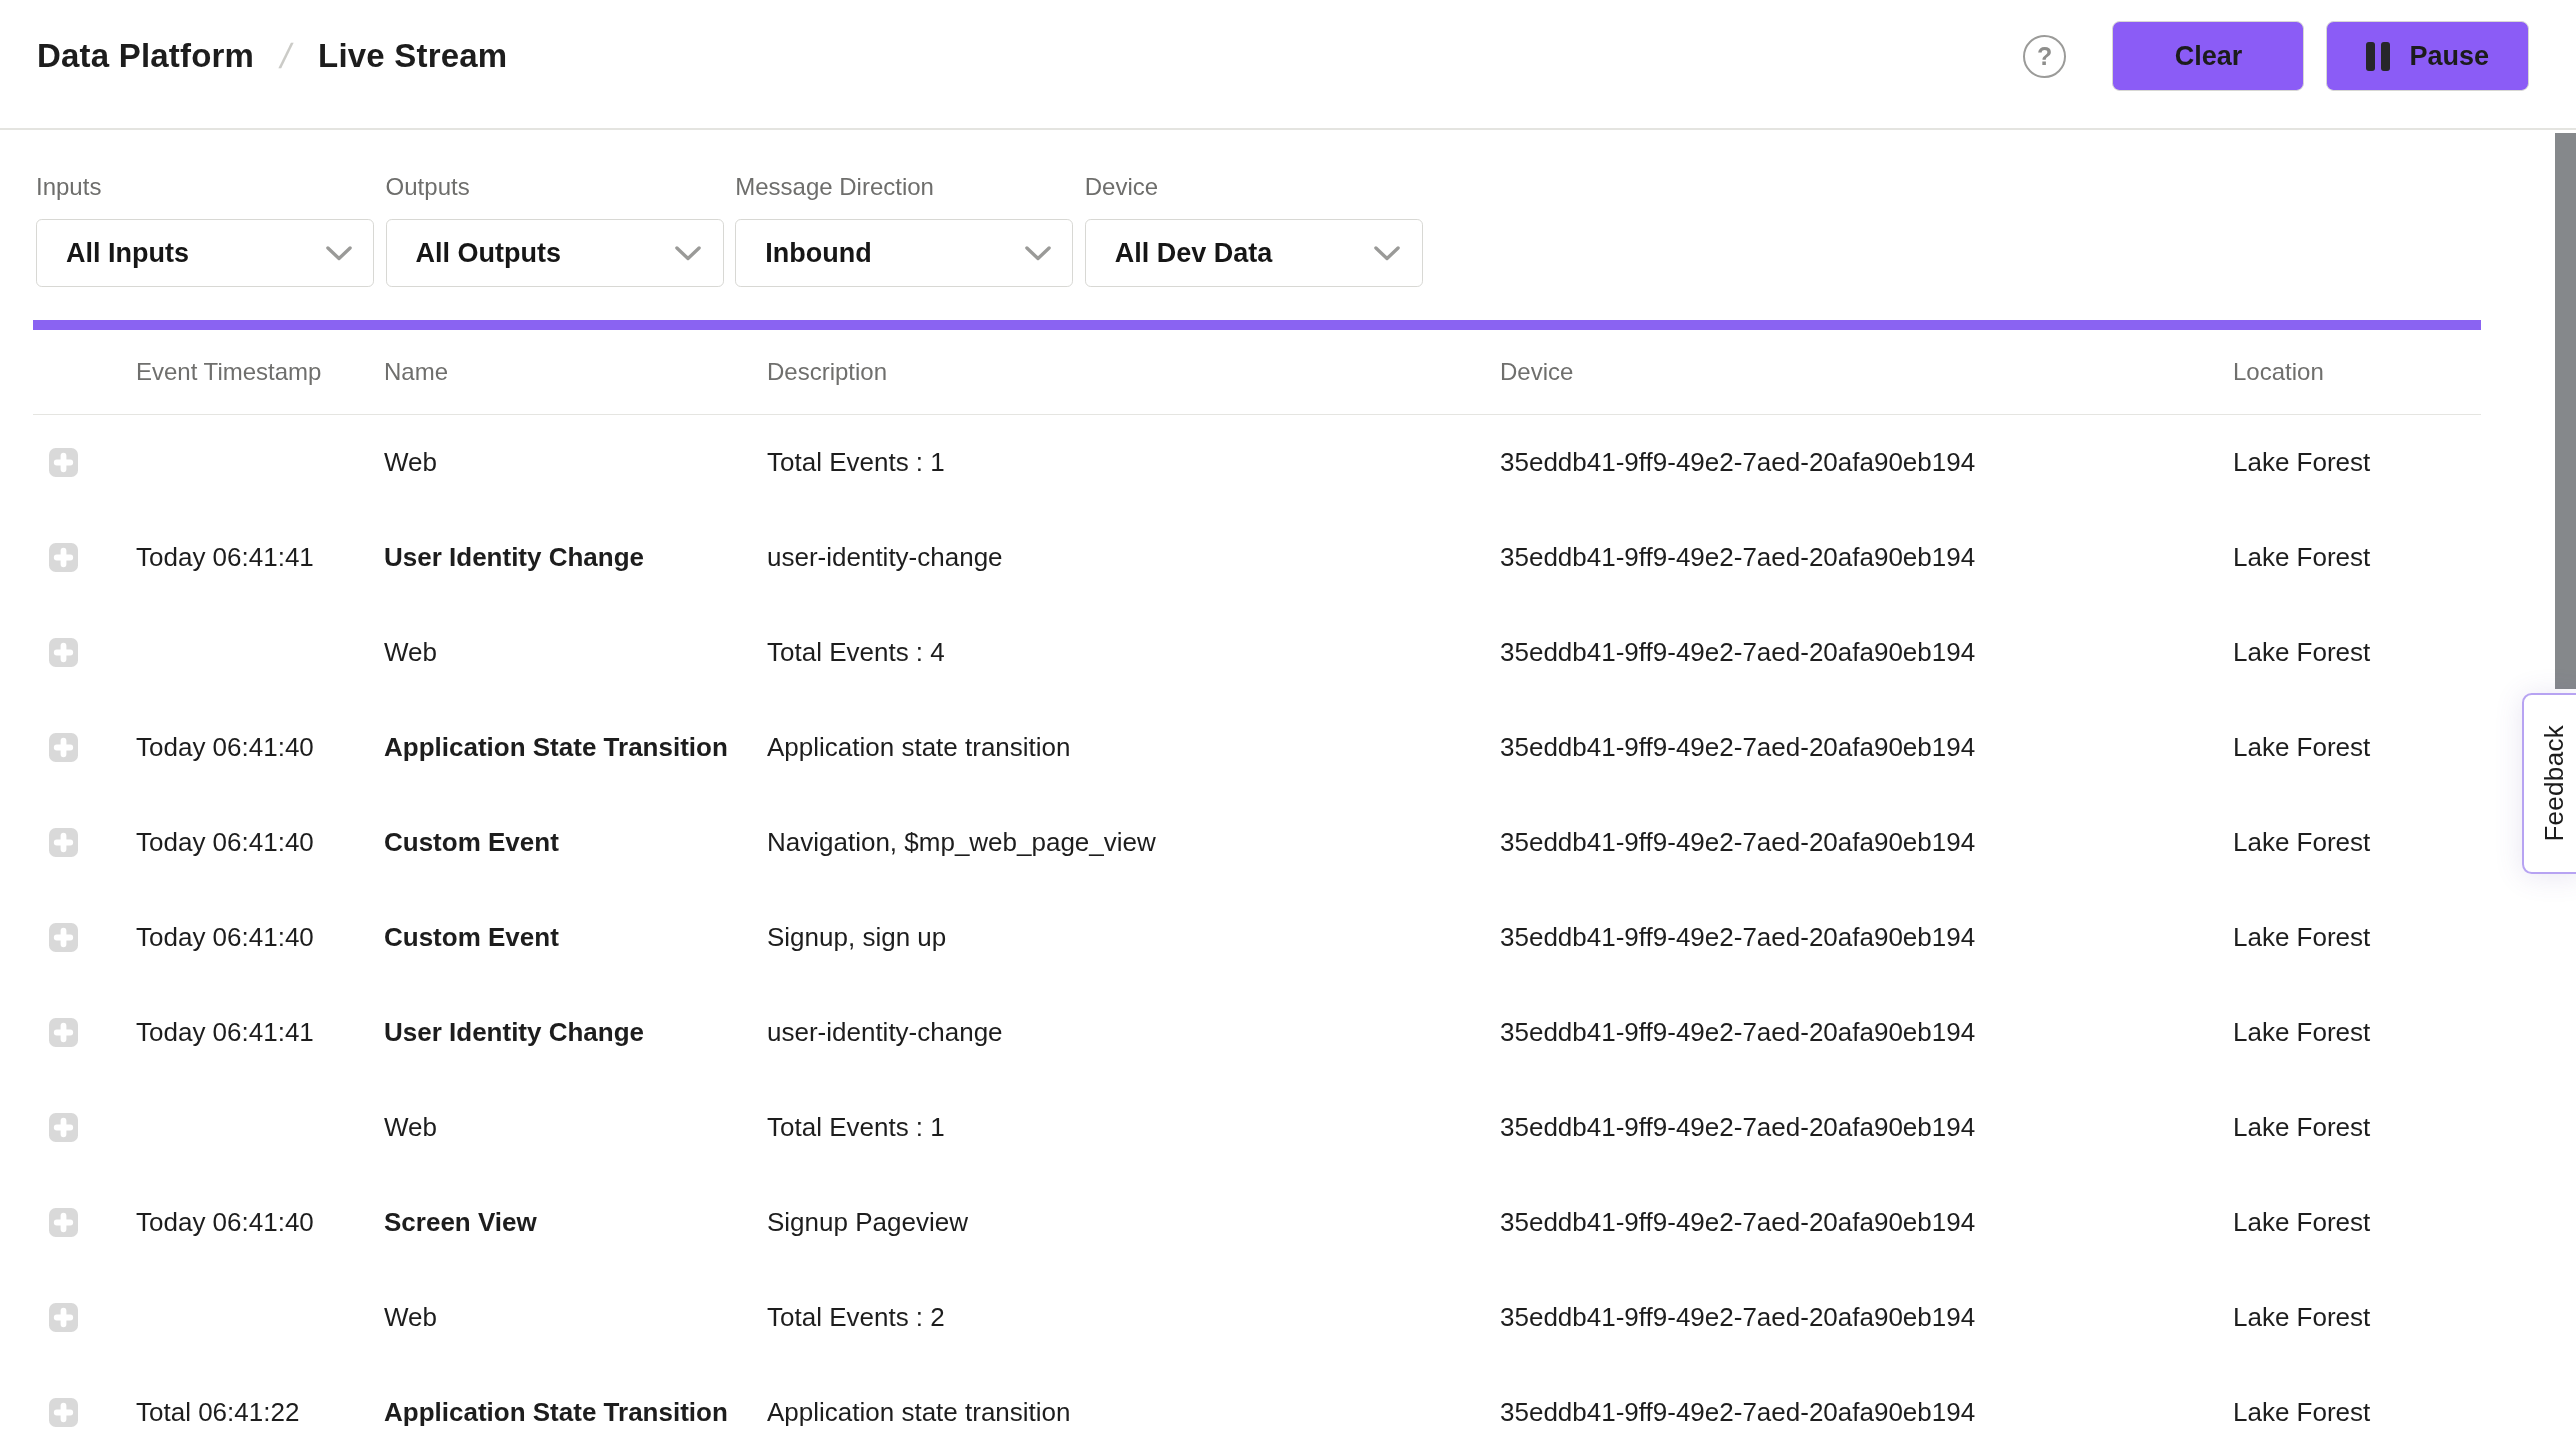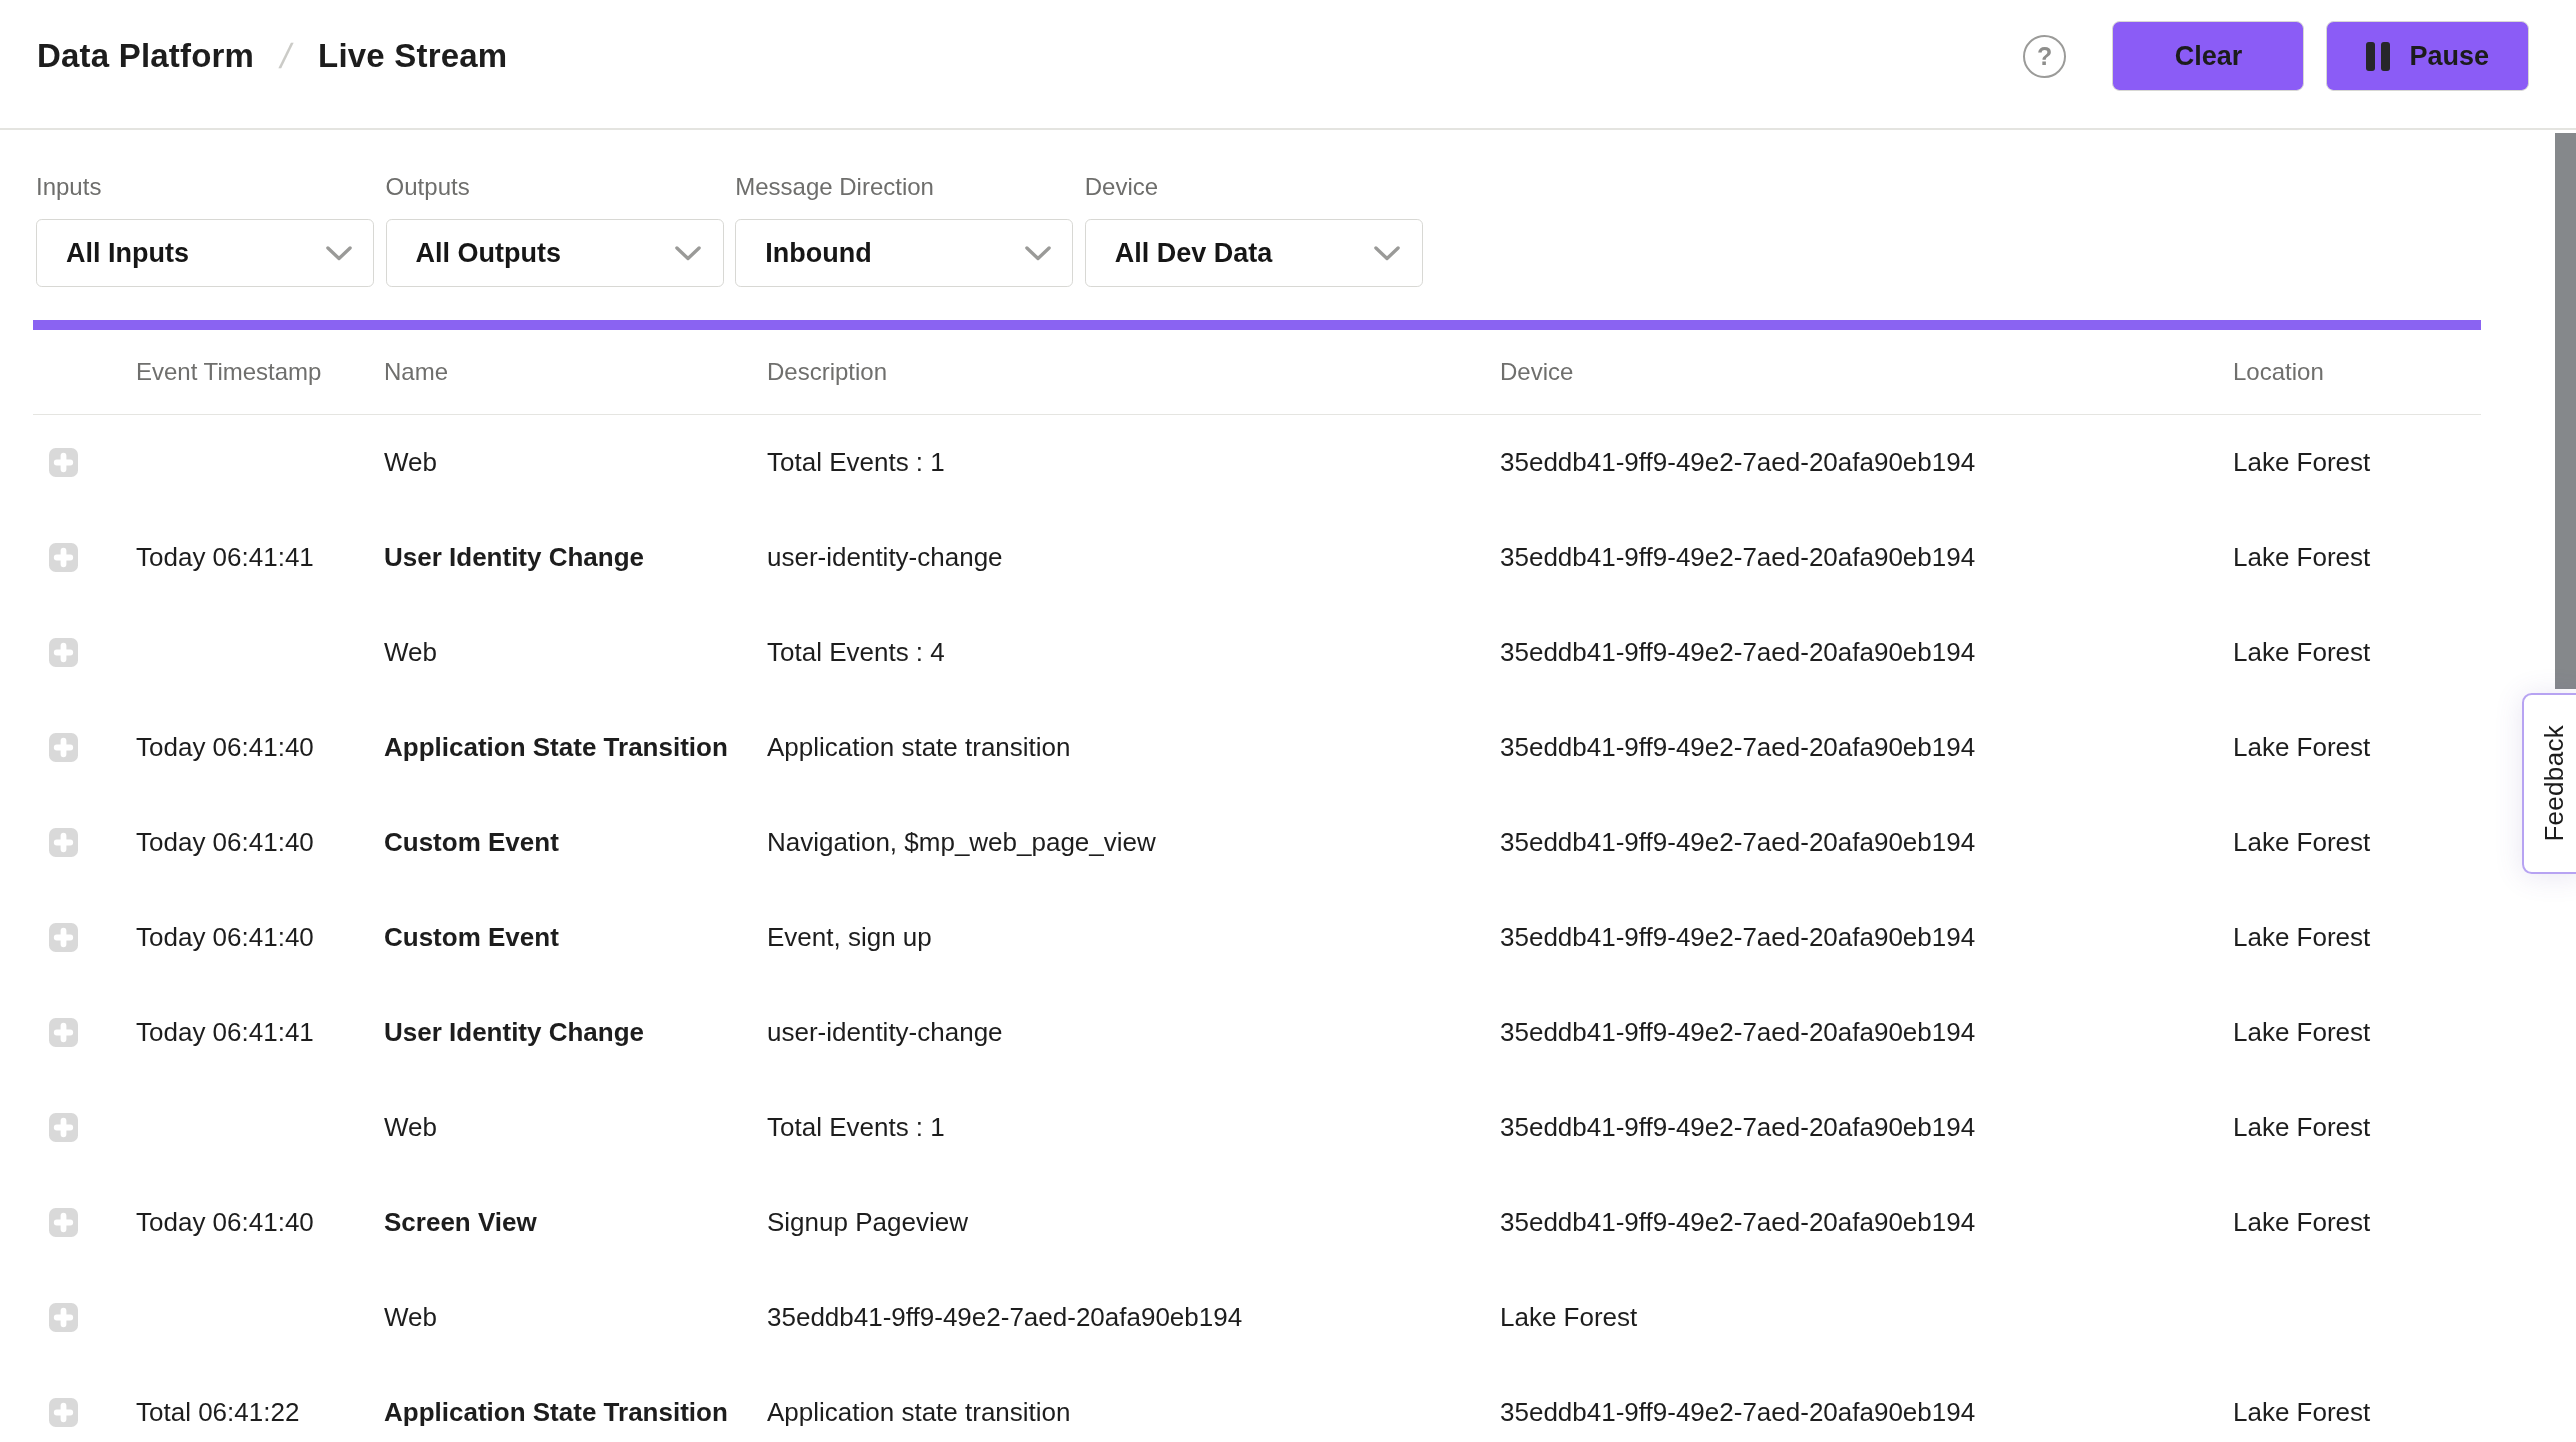--- a/index.html
+++ b/index.html
@@ -217,21 +217,21 @@
       <span class="cell expand-cell">
         <button class="expand-btn">
           <svg width="29" height="29" viewBox="0 0 30 30">
             <rect x="0" y="0" width="30" height="30" rx="7" fill="#d9d9d9"></rect>
             <path d="M15 8 V22 M8 15 H22" stroke="#ffffff" stroke-width="6" stroke-linecap="round"></path>
           </svg>
         </button>
       </span>
       <span class="cell cell-timestamp">Today 06:41:40</span>
       <span class="cell cell-name bold">Custom Event</span>
-      <span class="cell cell-description">Event, sign up</span>
+      <span class="cell cell-description">Signup, sign up</span>
       <span class="cell cell-device">35eddb41-9ff9-49e2-7aed-20afa90eb194</span>
       <span class="cell cell-location">Lake Forest</span>
     </div>
 
     <div class="trow">
       <span class="cell expand-cell">
         <button class="expand-btn" hidden="">
           <svg width="29" height="29" viewBox="0 0 30 30">
             <rect x="0" y="0" width="30" height="30" rx="7" fill="#d9d9d9"></rect>
             <path d="M15 8 V22 M8 15 H22" stroke="#ffffff" stroke-width="6" stroke-linecap="round"></path>
@@ -281,20 +281,21 @@
       <span class="cell expand-cell">
         <button class="expand-btn" hidden="">
           <svg width="29" height="29" viewBox="0 0 30 30">
             <rect x="0" y="0" width="30" height="30" rx="7" fill="#d9d9d9"></rect>
             <path d="M15 8 V22 M8 15 H22" stroke="#ffffff" stroke-width="6" stroke-linecap="round"></path>
           </svg>
         </button>
       </span>
       <span class="cell cell-timestamp"></span>
       <span class="cell cell-name">Web</span>
+      <span class="cell cell-description">Total Events : 2</span>
       <span class="cell cell-device">35eddb41-9ff9-49e2-7aed-20afa90eb194</span>
       <span class="cell cell-location">Lake Forest</span>
     </div>
 
     <div class="trow">
       <span class="cell expand-cell">
         <button class="expand-btn" hidden="">
           <svg width="29" height="29" viewBox="0 0 30 30">
             <rect x="0" y="0" width="30" height="30" rx="7" fill="#d9d9d9"></rect>
             <path d="M15 8 V22 M8 15 H22" stroke="#ffffff" stroke-width="6" stroke-linecap="round"></path>

